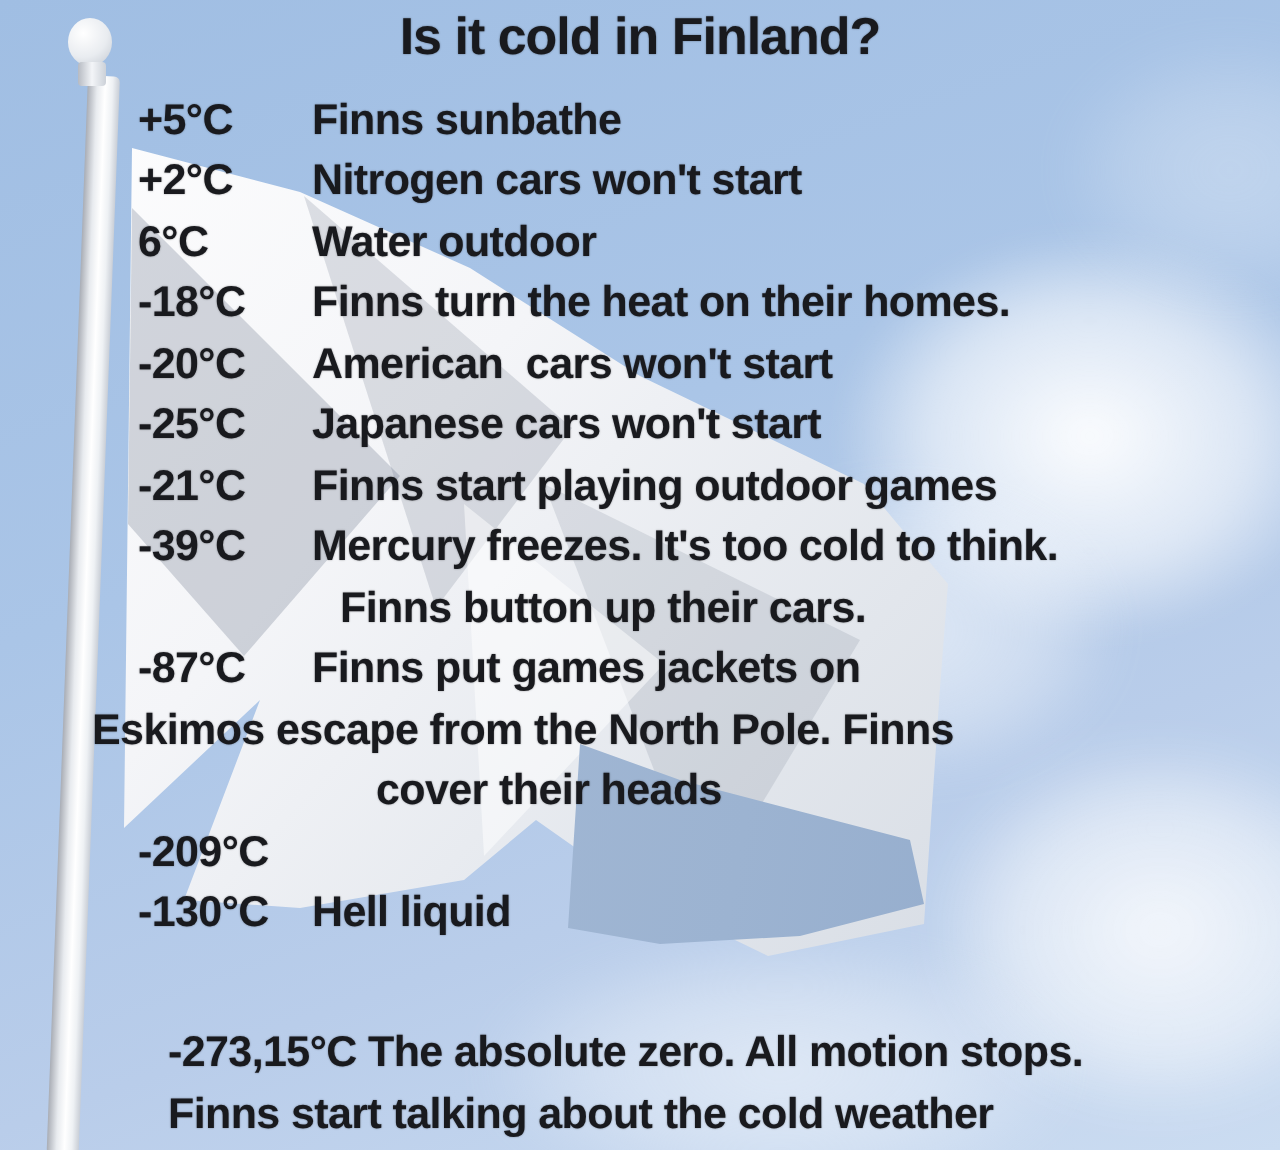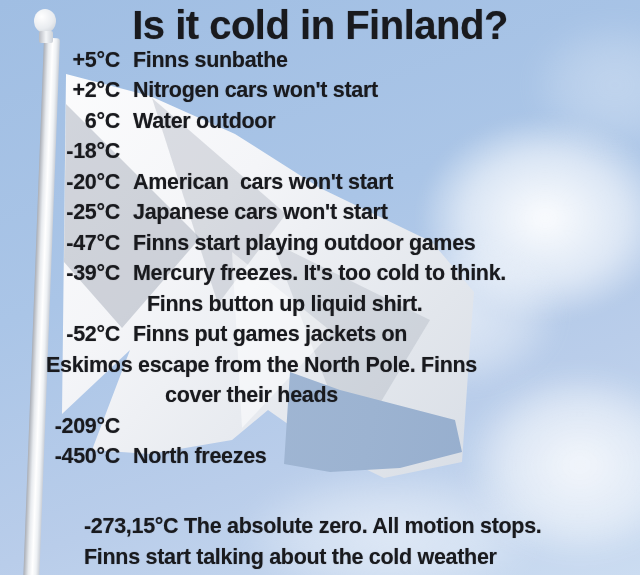--- a/index.html
+++ b/index.html
@@ -32,28 +32,28 @@
   .flag-shadow.f1{clip-path:polygon(66px 104px,200px 238px,122px 328px,64px 262px);}
   .flag-shadow.f2{clip-path:polygon(152px 98px,286px 214px,218px 304px);opacity:.75;}
   .flag-shadow.f3{clip-path:polygon(272px 242px,430px 320px,352px 450px);opacity:.6;}
   .flag-highlight{position:absolute;inset:0;z-index:5;background:rgba(255,255,255,.5);
     clip-path:polygon(232px 252px,332px 332px,242px 428px);}
   .flag-blue{position:absolute;inset:0;z-index:6;
     background:linear-gradient(100deg,#aabed9 0%,var(--flag-blue) 60%,#8ea7c9 100%);
     clip-path:polygon(290px 372px,340px 390px,455px 420px,462px 452px,400px 468px,330px 472px,284px 464px);}
   
   .title{position:absolute;top:3px;left:0;width:100%;z-index:10;text-align:center;
-    font-size:40px;font-weight:700;letter-spacing:-0.5px;color:var(--text);
+    font-size:26px;font-weight:700;letter-spacing:-0.5px;color:var(--text);
     text-shadow:0 0 1px rgba(10,10,14,.45);}
   .rows{position:absolute;left:46px;top:45px;right:0;z-index:10;}
   .row{height:30.5px;display:flex;align-items:center;gap:13px;}
   .temp,.desc,.footer-line{
     font-size:21.5px;font-weight:700;letter-spacing:-0.3px;color:var(--text);
     white-space:pre;text-shadow:0 0 1px rgba(10,10,14,.4);}
-  .temp{min-width:74px;text-align:right;}
+  .temp{min-width:74px;margin-left:23px;}
   .footer{position:absolute;left:50px;top:511px;z-index:10;}
   .footer-line{line-height:30.5px;margin-left:34px;}
 </style>
 </head>
 <body>
 
 <div class="stage" style="--sky-top: #a0bee3; --sky-bottom: #cbdcf1; --flag-white: #f4f5f8; --flag-blue: #9cb3d1; --pole: #eef1f4; --text: #191a1e;">
 
   <div class="sky"></div>
   <div class="cloud c1"></div>
@@ -85,68 +85,69 @@
     </div>
 
     <div class="row">
       <span class="temp">6°C</span>
       <span class="desc">Water outdoor</span>
     </div>
 
 
     <div class="row">
       <span class="temp">-18°C</span>
+      <span class="desc">Finns turn the heat on their homes.</span>
     </div>
 
     <div class="row">
       <span class="temp">-20°C</span>
       <span class="desc">American  cars won't start</span>
     </div>
 
     <div class="row">
       <span class="temp">-25°C</span>
       <span class="desc">Japanese cars won't start</span>
     </div>
 
     <div class="row">
-      <span class="temp">-47°C</span>
+      <span class="temp">-21°C</span>
       <span class="desc">Finns start playing outdoor games</span>
     </div>
 
     <div class="row">
       <span class="temp">-39°C</span>
       <span class="desc">Mercury freezes. It's too cold to think.</span>
     </div>
 
     <div class="row">
       <span class="temp"></span>
-      <span class="desc" style="padding-left: 14px;">Finns button up liquid shirt.</span>
+      <span class="desc" style="padding-left: 14px;">Finns button up their cars.</span>
     </div>
 
     <div class="row">
-      <span class="temp">-52°C</span>
+      <span class="temp">-87°C</span>
       <span class="desc">Finns put games jackets on</span>
     </div>
 
     <div class="row">
       <span class="desc">Eskimos escape from the North Pole. Finns</span>
     </div>
 
     <div class="row">
       <span class="temp"></span>
       <span class="desc" style="padding-left: 32px;">cover their heads</span>
     </div>
 
     <div class="row">
       <span class="temp">-209°C</span>
     </div>
 
     <div class="row">
-      <span class="temp">-450°C</span>
-      <span class="desc">North freezes</span>
+      <span class="temp">-130°C</span>
+      <span class="desc">Hell liquid</span>
     </div>
   </div>
 
   <div class="footer">
     <div class="footer-line">-273,15°C The absolute zero. All motion stops.</div>
     <div class="footer-line">Finns start talking about the cold weather</div>
   </div>
 </div>
 
 </body></html>

